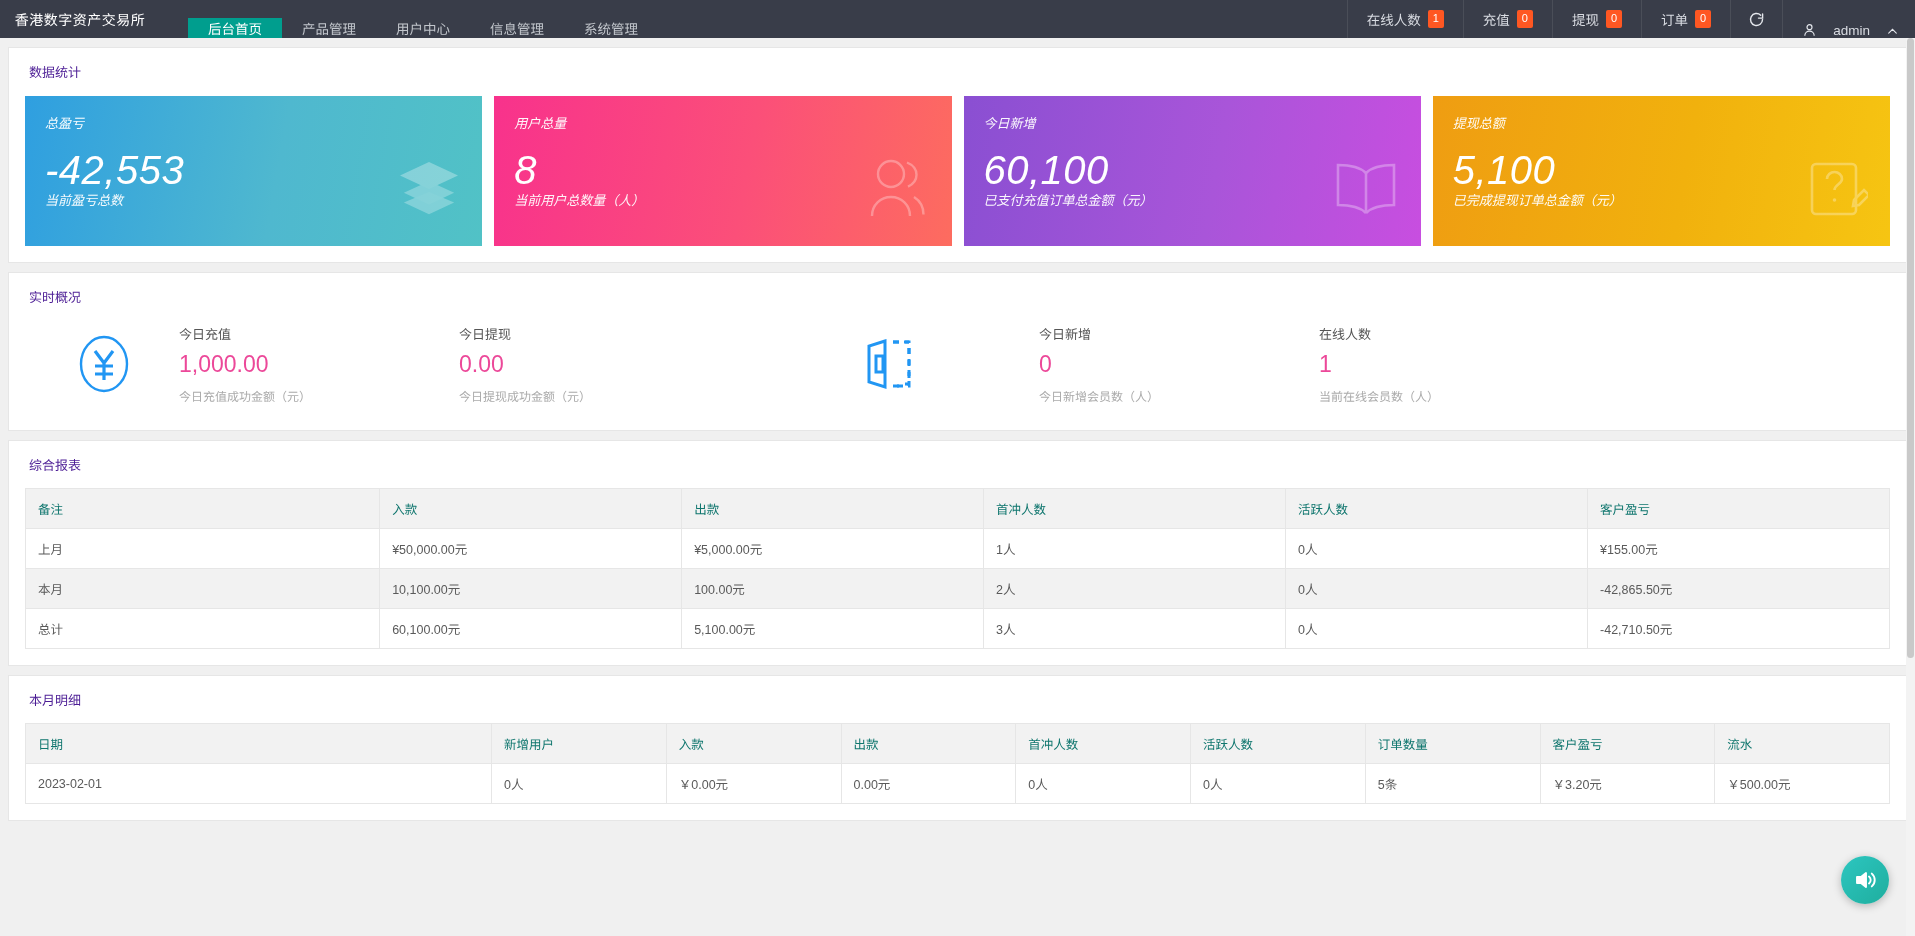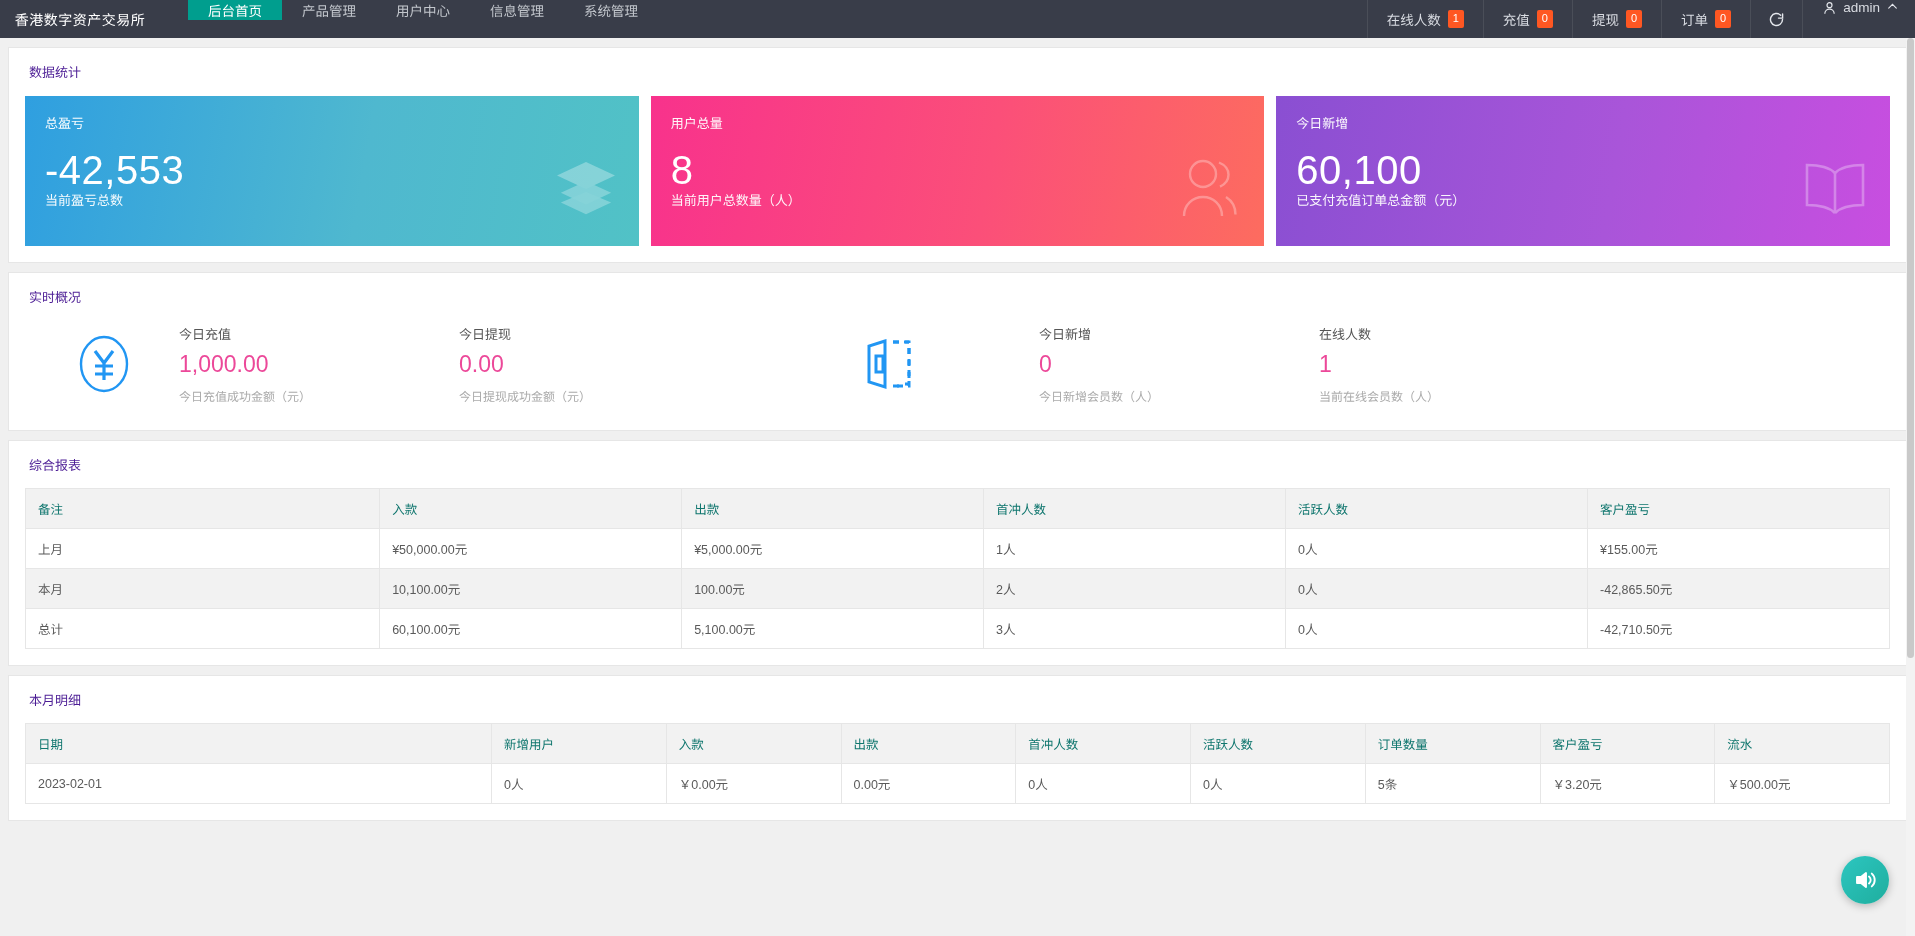--- a/index.html
+++ b/index.html
@@ -20,21 +20,21 @@
     position: relative;
     z-index: 10;
   }
   .brand {
     width: 160px;
     display: flex; align-items: center; justify-content: center;
     font-size: 14px; letter-spacing: .5px;
     color: #ffffff;
     background: #393D49;
   }
-  .nav { display: flex; align-items: flex-start; padding-left: 28px; }
+  .nav { display: flex; align-items: flex-end; padding-left: 28px; }
   .nav-item {
     padding: 0 20px;
     display: flex; align-items: center;
     font-size: 13.5px;
     color: #c2c6cc;
     cursor: pointer;
     white-space: nowrap;
   }
   .nav-item.active { background: #009E8E; color: #fff; }
 
@@ -55,21 +55,21 @@
     background: #FF5722;
     color: #fff;
     font-size: 11px;
     line-height: 1;
     padding: 3px 5px 4px;
     border-radius: 2px;
     min-width: 16px;
     text-align: center;
   }
   .hr-icon { display: flex; align-items: center; justify-content: center; padding: 0 17px; }
-  .user-wrap { display: flex; align-items: flex-start; gap: 6px; padding-right: 16px; }
+  .user-wrap { display: flex; align-items: flex-end; gap: 16px; padding-right: 16px; }
 
   
   .page { padding: 9px 8px 0 8px; }
   .panel {
     background: #fff;
     border: 1px solid #e6e6e6;
     margin-bottom: 9px;
   }
   .panel-title {
     font-size: 13px;
@@ -83,20 +83,21 @@
     gap: 12px;
     padding: 15px 16px 16px 16px;
   }
   .card {
     flex: 1 1 0;
     height: 150px;
     position: relative;
     overflow: hidden;
     padding: 17px 20px 0 20px;
     color: #fff;
+    font-style: italic;
   }
   .card-label { font-size: 13px; opacity: .96; }
   .card-value {
     font-size: 40px;
     line-height: 1;
     margin-top: 18px;
     font-weight: 300;
     letter-spacing: .5px;
   }
   .card-sub { font-size: 13px; opacity: .95; }
@@ -258,20 +259,33 @@
         <div class="card-sub">已支付充值订单总金额（元）</div>
         <div class="card-icon">
           <svg width="66" height="58" viewBox="0 0 66 58" fill="none" stroke="#ffffff" stroke-width="2.6">
             <path d="M33 13c-5-5-13-8-28-8v40c15 0 23 3 28 8"></path>
             <path d="M33 13c5-5 13-8 28-8v40c-15 0-23 3-28 8"></path>
             <path d="M33 13v40"></path>
           </svg>
         </div>
       </div>
 
+      <div class="card c-orange">
+        <div class="card-label">提现总额</div>
+        <div class="card-value">5,100</div>
+        <div class="card-sub">已完成提现订单总金额（元）</div>
+        <div class="card-icon">
+          <svg width="60" height="58" viewBox="0 0 60 58" fill="none" stroke="#ffffff" stroke-width="2.6">
+            <rect x="4" y="4" width="44" height="50" rx="4"></rect>
+            <path d="M19 19c0-4 3.5-7 7.5-7s7.5 3 7.5 7c0 5-7.5 5.5-7.5 11"></path>
+            <circle cx="26.5" cy="40" r="1.8" fill="#ffffff" stroke="none"></circle>
+            <path d="M46 40l10-10 5 5-10 10-6 1z"></path>
+          </svg>
+        </div>
+      </div>
 
     </div>
   </div>
 
   <div class="panel">
     <div class="panel-title">实时概况</div>
     <div class="overview">
 
       <div class="ov-icon">
         <svg width="62" height="62" viewBox="0 0 62 62" fill="none" stroke="#2196f3" stroke-width="2.4">

